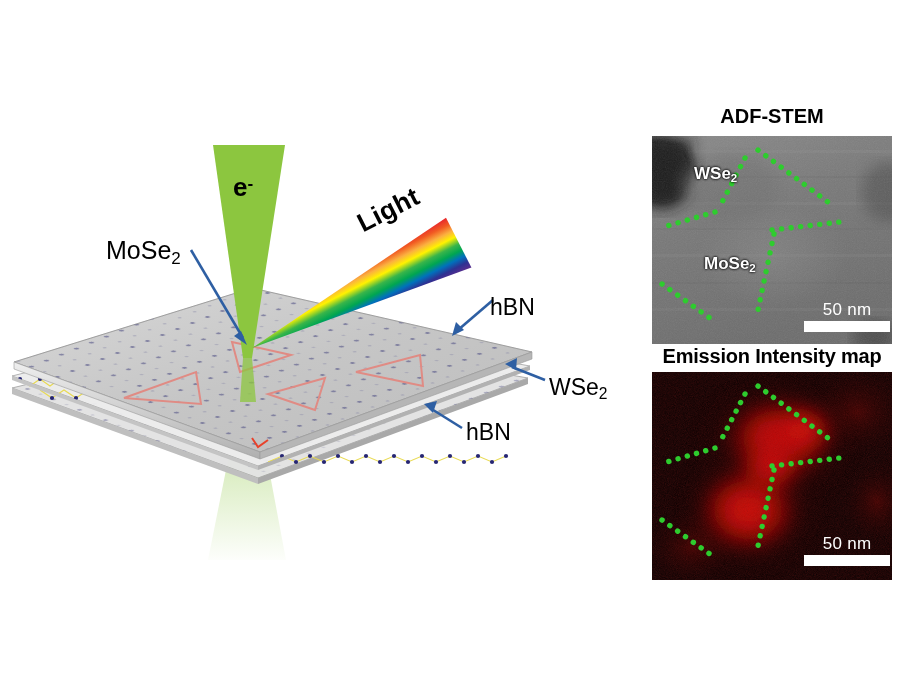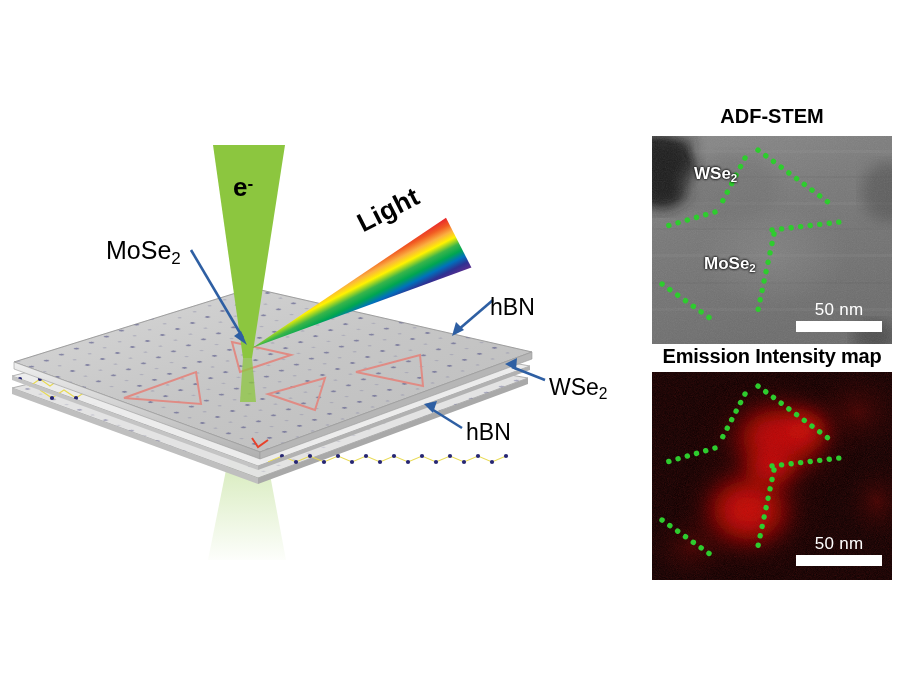--- a/index.html
+++ b/index.html
@@ -33,21 +33,21 @@
   #title-stem{top:105px;}
   #title-emis{top:345px;letter-spacing:-.2px;}
 
   .imgbox{position:absolute;inset:0;overflow:hidden;}
   .imgbox svg{position:absolute;left:0;top:0;}
 
   .ilabel{position:absolute;color:#fff;font-weight:bold;font-size:17px;
           text-shadow:0 0 3px #000,0 0 2px #000;}
   .ilabel sub{font-size:0.68em;vertical-align:-0.28em;}
 
-  .sbwrap{position:absolute;right:10px;}
+  .sbwrap{position:absolute;right:2px;}
   .sbtext{color:#fff;font-size:17px;text-align:center;line-height:1.05;
           letter-spacing:.3px;}
   .sbbar{background:#fff;height:11px;width:86px;margin-top:2px;}
   #sb-stem{bottom:12px;}
   #sb-emis{bottom:14px;}
 </style>
 </head>
 <body>
 
 <div class="fig">

